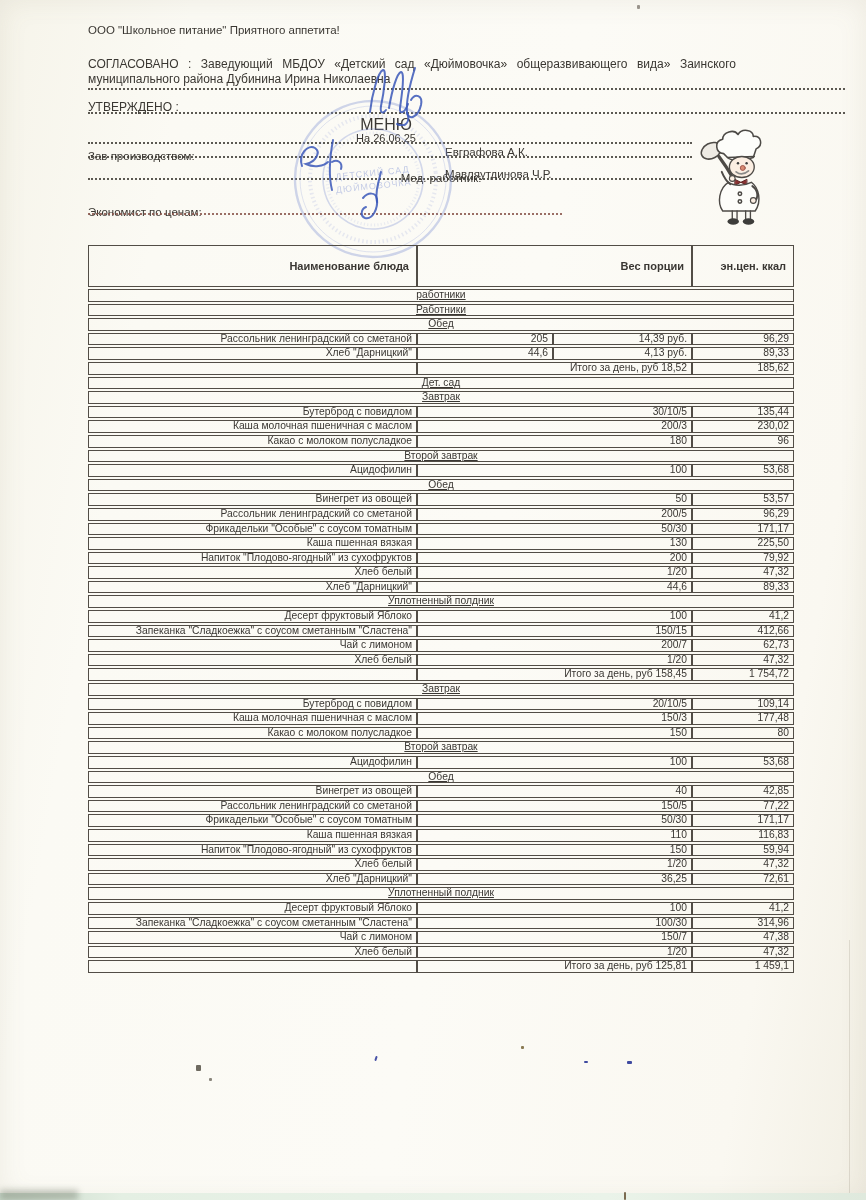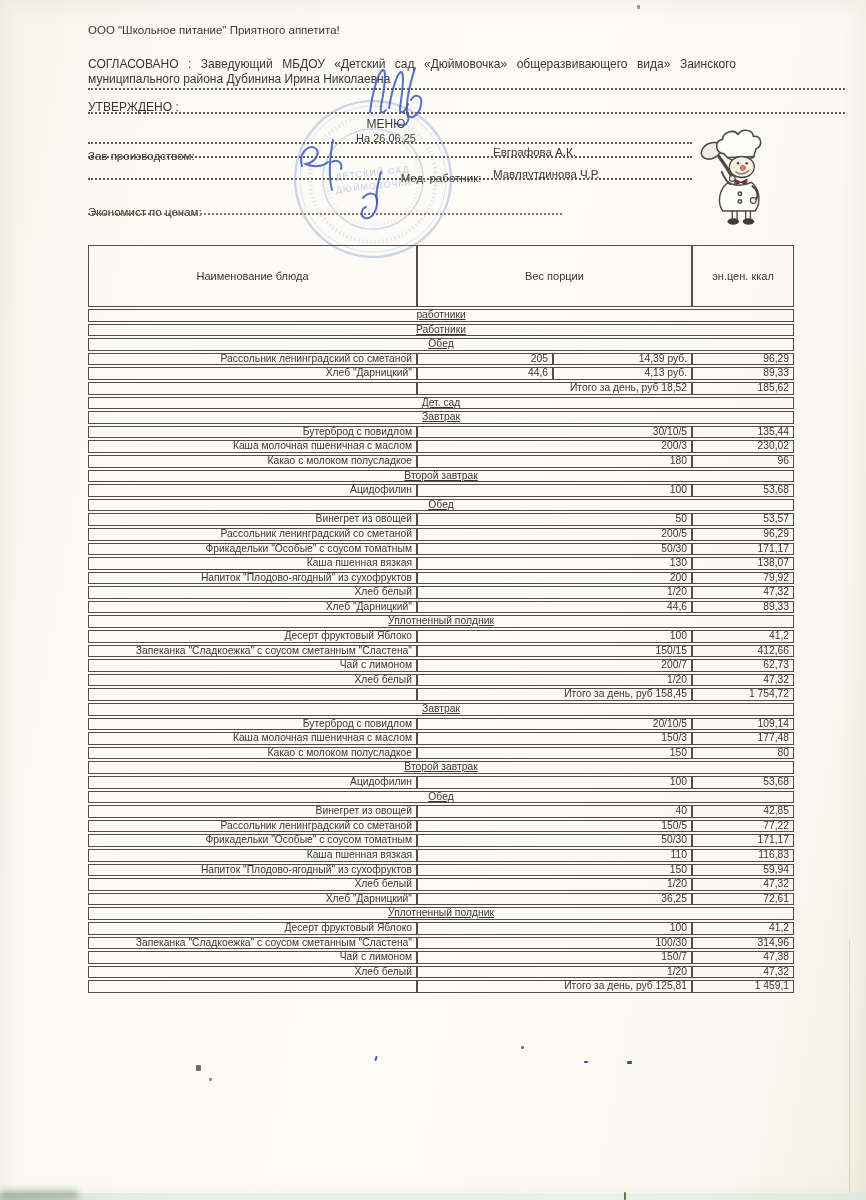--- a/index.html
+++ b/index.html
@@ -11,28 +11,28 @@
     box-shadow:inset 0 0 28px rgba(120,110,80,.10);
   }
   .abs{position:absolute;}
   .txt{font-size:11.5px; line-height:13px; white-space:nowrap;}
   .agreed{width:648px; font-size:12px; line-height:14.5px; text-align:justify; white-space:normal;}
   .center-block{left:88px; width:596px; text-align:center;}
   .dot{position:absolute; height:0; border-bottom:2px dotted #403d36; opacity:.85;}
   .dot.red{border-bottom-color:#8a564c;}
   .signer{position:absolute; left:88px; width:706px; height:12px;}
   .slabel{font-size:11.5px;}
-  .sname{position:absolute; left:357px; top:0; font-size:11.5px;padding-left:48px;}
+  .sname{position:absolute; left:357px; top:0; font-size:11.5px;}
   
   .menu{position:absolute; left:88px; top:243px; width:706px; table-layout:fixed;
         border-collapse:separate; border-spacing:0 2px; color:#3a3733;}
   .menu col.c-name{width:329px;} .menu col.c-w{width:136px;}
   .menu col.c-p{width:139px;}  .menu col.c-k{width:102px;}
-  .menu th{border:1px solid #524d46; height:26px; font-weight:400; font-size:11px;
-           text-align:center; vertical-align:middle; padding:17px; background:transparent;}
+  .menu th{border:1px solid #524d46; height:26px; font-weight:700; font-size:11px;
+           text-align:right; vertical-align:middle; padding:7px; background:transparent;}
   .menu td{border:1px solid #524d46; height:10.5px; line-height:10.6px; font-size:10.3px;
            padding:0 4px; overflow:hidden; white-space:nowrap; vertical-align:middle;}
   .menu td.sec{text-align:center;text-decoration:underline;}
   .menu td.num{text-align:right;}
   .menu td.nm{text-align:right;margin-left:22px;}
   
   .stamp{filter:blur(.4px); opacity:.85;}
   .sig path{fill:none; stroke:#3a57b8; stroke-width:2; stroke-linecap:round; opacity:.85;}
   .sig{filter:blur(.2px);}
   
@@ -55,21 +55,21 @@
     <span>СОГЛАСОВАНО :</span>
     <span>Заведующий МБДОУ «Детский сад «Дюймовочка» общеразвивающего вида» Заинского муниципального района Дубинина Ирина Николаевна</span>
   </div>
 
   <div class="dot" style="left:88px; top:88px; width:757px;"></div>
 
   <div class="abs txt" style="left:88px; top:101px; font-size:12px;">УТВЕРЖДЕНО :</div>
 
   <div class="dot" style="left:88px; top:112px; width:757px;"></div>
 
-  <div class="abs center-block txt" style="top:118px; font-size:12px;">МЕНЮ</div>
+  <div class="abs center-block txt" style="top:118px; font-size:16px;">МЕНЮ</div>
   <div class="abs center-block txt" style="top:132px; font-size:11px;">На 26.06.25</div>
 
   <div class="dot" style="left:88px; top:142px; width:604px;"></div>
 
   <div class="signer" style="top:146px;">
     <span class="slabel">Зав производством:</span>
     <span class="sname">Евграфова А.К.</span>
   </div>
 
   <div class="dot" style="left:88px; top:156px; width:604px;"></div>
@@ -237,21 +237,21 @@
           <td class="num">96,29</td>
         </tr>
         <tr>
           <td class="nm">Фрикадельки "Особые" с соусом томатным</td>
           <td colspan="2" class="num">50/30</td>
           <td class="num">171,17</td>
         </tr>
         <tr>
           <td class="nm">Каша пшенная вязкая</td>
           <td colspan="2" class="num">130</td>
-          <td class="num">138,07</td>
+          <td class="num">225,50</td>
         </tr>
         <tr>
           <td class="nm">Напиток "Плодово-ягодный" из сухофруктов</td>
           <td colspan="2" class="num">200</td>
           <td class="num">79,92</td>
         </tr>
         <tr>
           <td class="nm">Хлеб белый</td>
           <td colspan="2" class="num">1/20</td>
           <td class="num">47,32</td>

